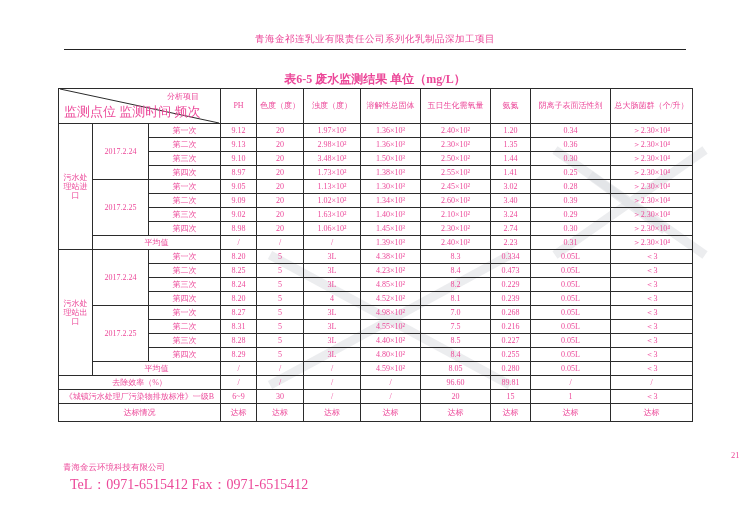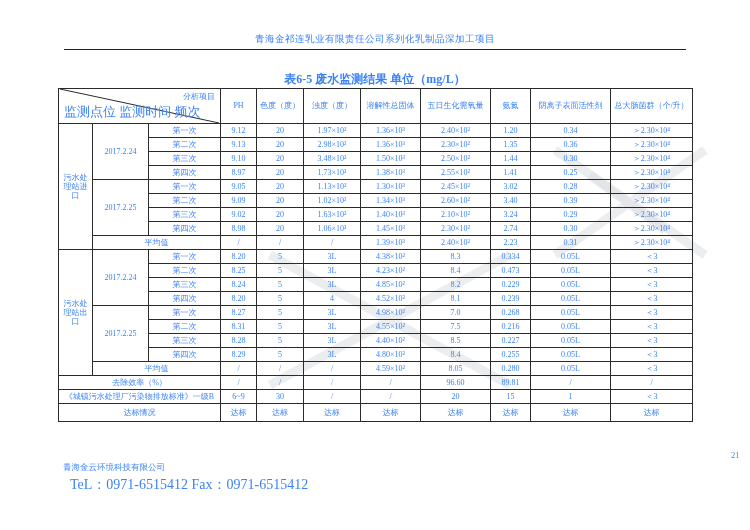--- a/index.html
+++ b/index.html
@@ -1,18 +1,18 @@
 <!DOCTYPE html>
 <html><head>
 <meta charset="utf-8">
 <style>
   html,body { margin:0; padding:0; background:#e8e8e8; }
   .page {
     position:relative; width:750px; height:530px; background:#ffffff;
-    font-family:"Liberation Serif","DejaVu Serif",serif; color:#3b82f6;
+    font-family:"Liberation Serif","DejaVu Serif",serif; color:#ec4899;
     overflow:hidden; margin:0 auto;
   }
   .doc-header {
     position:absolute; top:33px; left:0; width:100%;
     text-align:center; font-size:9.5px; letter-spacing:.5px;
   }
   .header-rule {
     position:absolute; top:49px; left:64px; width:622px; height:0;
     border-top:1.6px solid #222;
   }
@@ -29,21 +29,21 @@
     font-size:8px; line-height:1.15; padding:0 1px; overflow:hidden;
   }
   tr.body-row { height:14px; }
   tr.hrow { height:34px; }
   tr.final-row { height:18px; }
   td.site { font-size:8px; line-height:1.5; padding:0 3px; word-break:break-all; }
   td.corner { padding:0; }
   .corner-wrap { position:relative; width:100%; height:34px; }
   .corner-wrap svg { position:absolute; left:0; top:0; width:100%; height:100%; }
   .corner-wrap svg line { stroke:#2b2b2b; stroke-width:1; vector-effect:non-scaling-stroke; }
-  .c-top { position:absolute; top:3px; right:4px; font-size:8px; }
+  .c-top { position:absolute; top:3px; right:20px; font-size:8px; }
   .c-bot { position:absolute; bottom:3px; left:4px; font-size:13px; white-space:nowrap; }
   td.std-label { font-size:7.2px; white-space:nowrap; }
   .footer-company { position:absolute; left:63px; top:462px; font-size:8.5px; }
   .footer-contact { position:absolute; left:70px; top:476px; font-size:14px; }
   .page-number { position:absolute; left:710px; top:450px; font-size:8.5px;margin-left:21px; }
   .watermark { position:absolute; left:0; top:0; width:750px; height:530px; pointer-events:none; }
   .watermark path { stroke:#dcdfe2; stroke-width:9; fill:none; opacity:.55; }
 </style>
 </head>
 <body>

